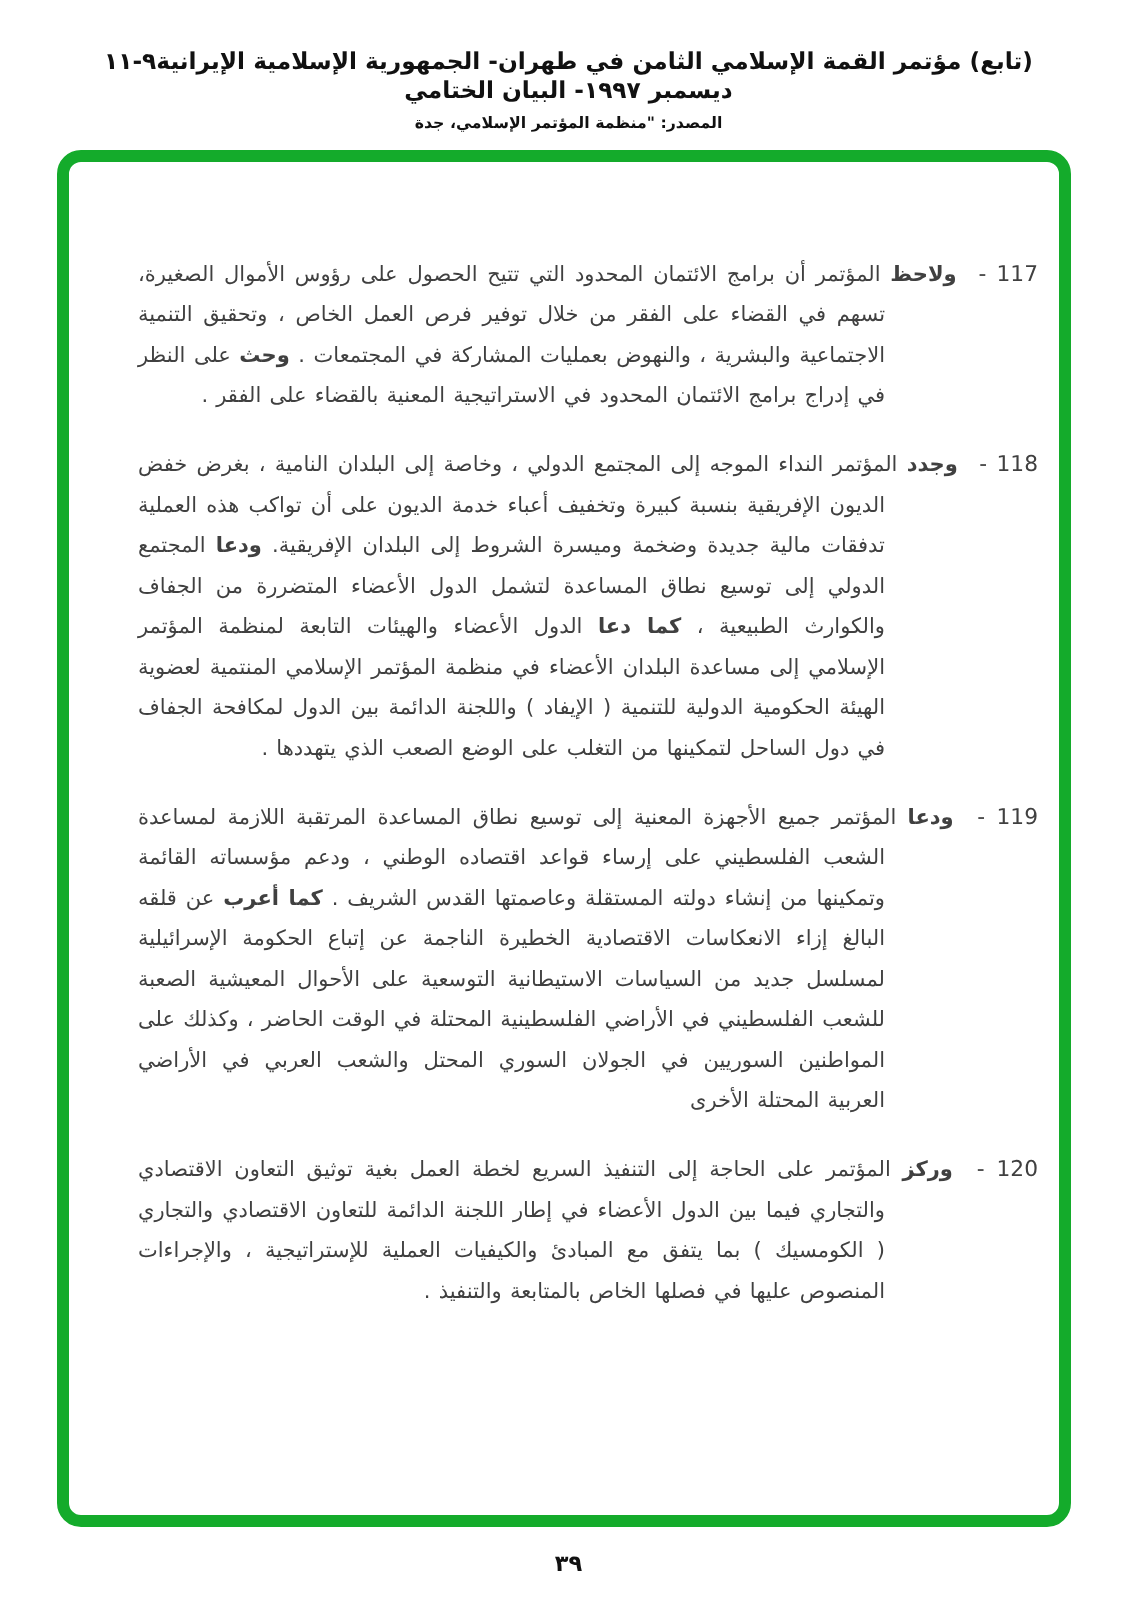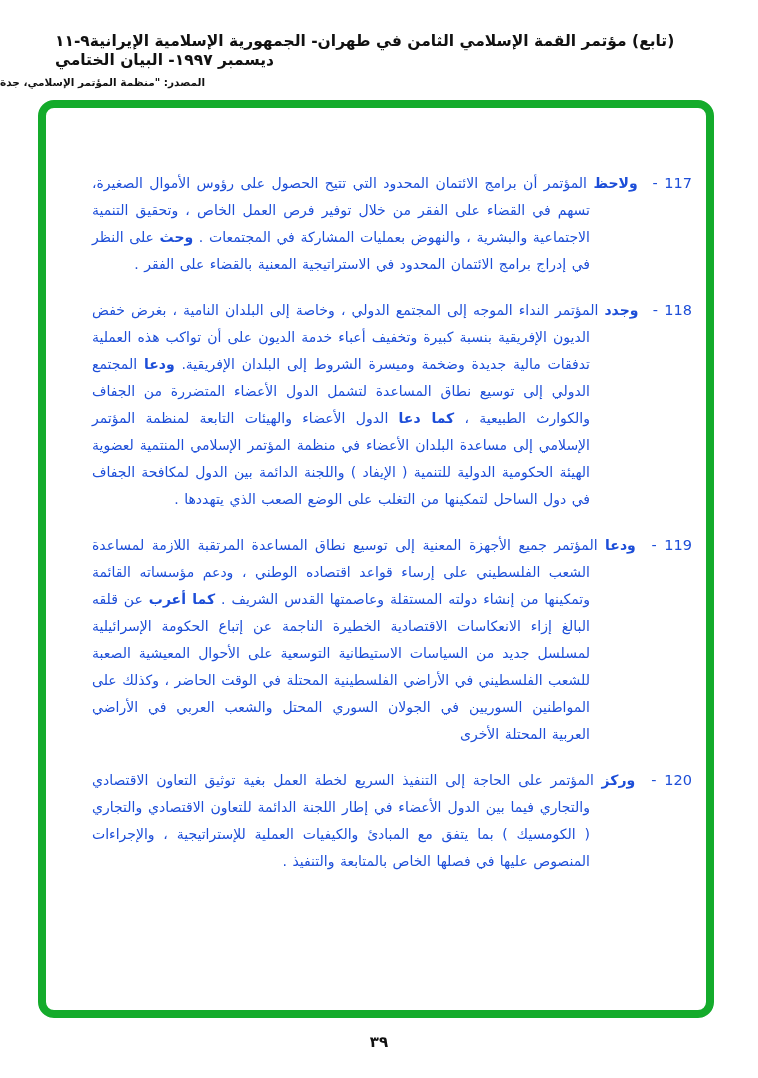--- a/index.html
+++ b/index.html
@@ -7,21 +7,21 @@
     width: 758px; height: 1078px;
     background: #ffffff;
     font-family: "DejaVu Sans", sans-serif;
     position: relative;
     overflow: hidden;
     color: #1a1a1a;
   }
   .header {
     position: absolute;
     top: 32px; left: 0; width: 100%;
-    text-align: left;
+    text-align: center;
     direction: rtl;
   }
   .header-title {
     font-weight: bold;
     font-size: 15.5px;
     color: #111;
     padding: 0 55px;
     line-height: 1.25;
   }
   .header-source {
@@ -43,21 +43,21 @@
     direction: rtl;
     padding: 62px 14px 0 46px;
   }
   .para {
     font-size: 14px;
     line-height: 27px;
     text-align: justify;
     padding-right: 102px;
     text-indent: -102px;
     margin: 0 0 19px 0;
-    color: #1d4ed8;
+    color: #404040;
     word-spacing: 1px;
   }
   .para-num {
     font-size: 14.5px;
     letter-spacing: 1px;
     white-space: nowrap;
     padding-left: 8px;
   }
   .seg.bold { font-weight: bold; }
   .page-number {

